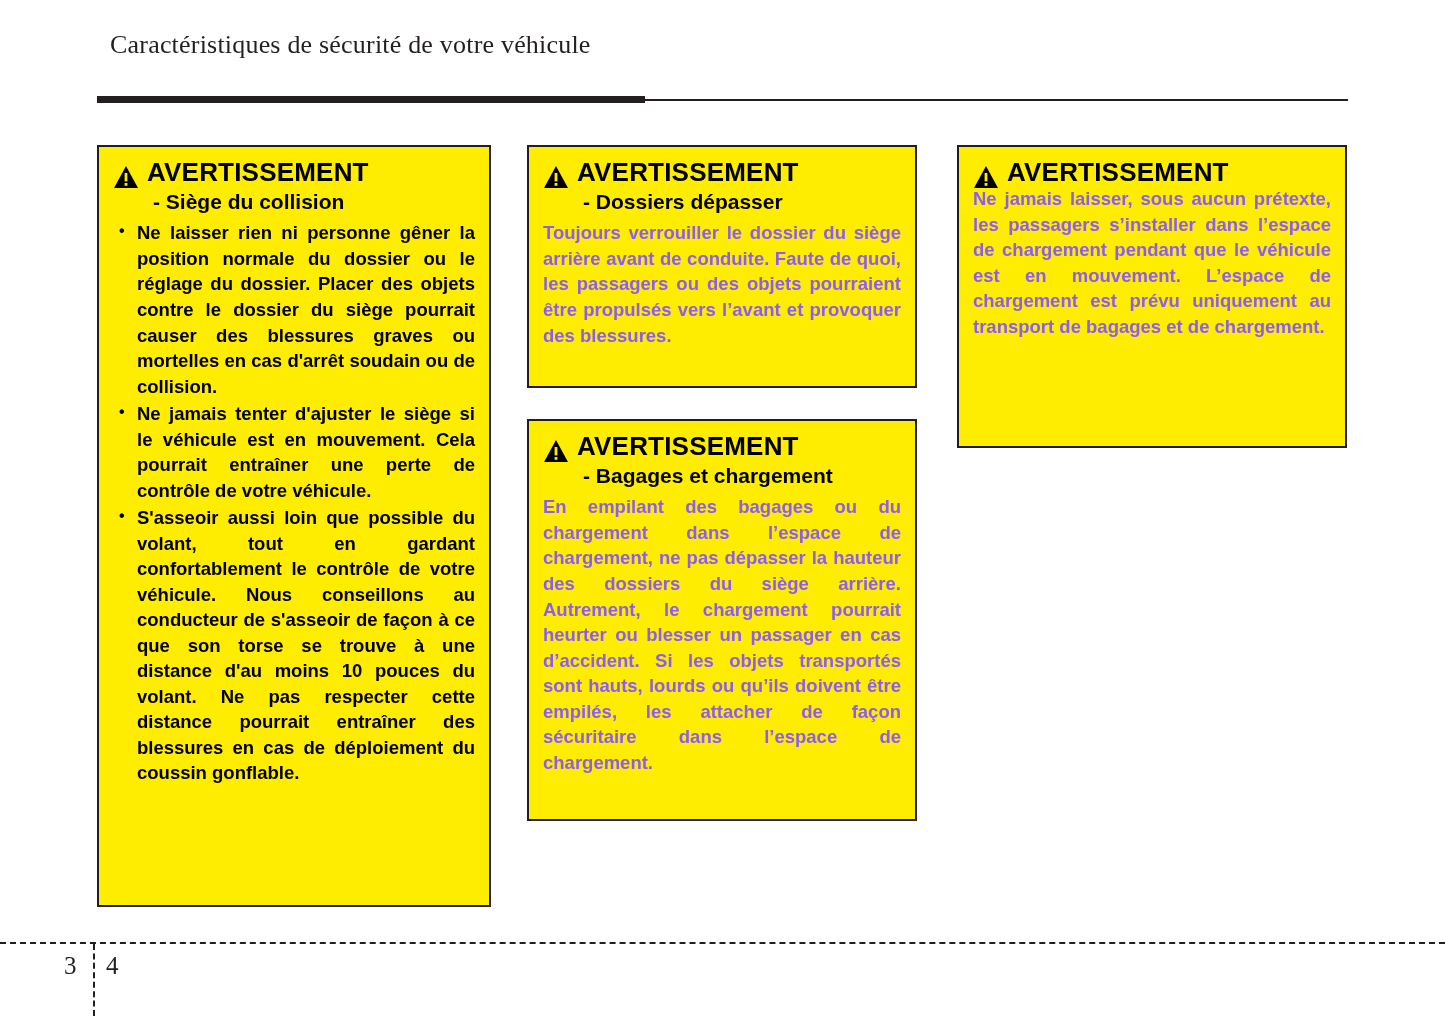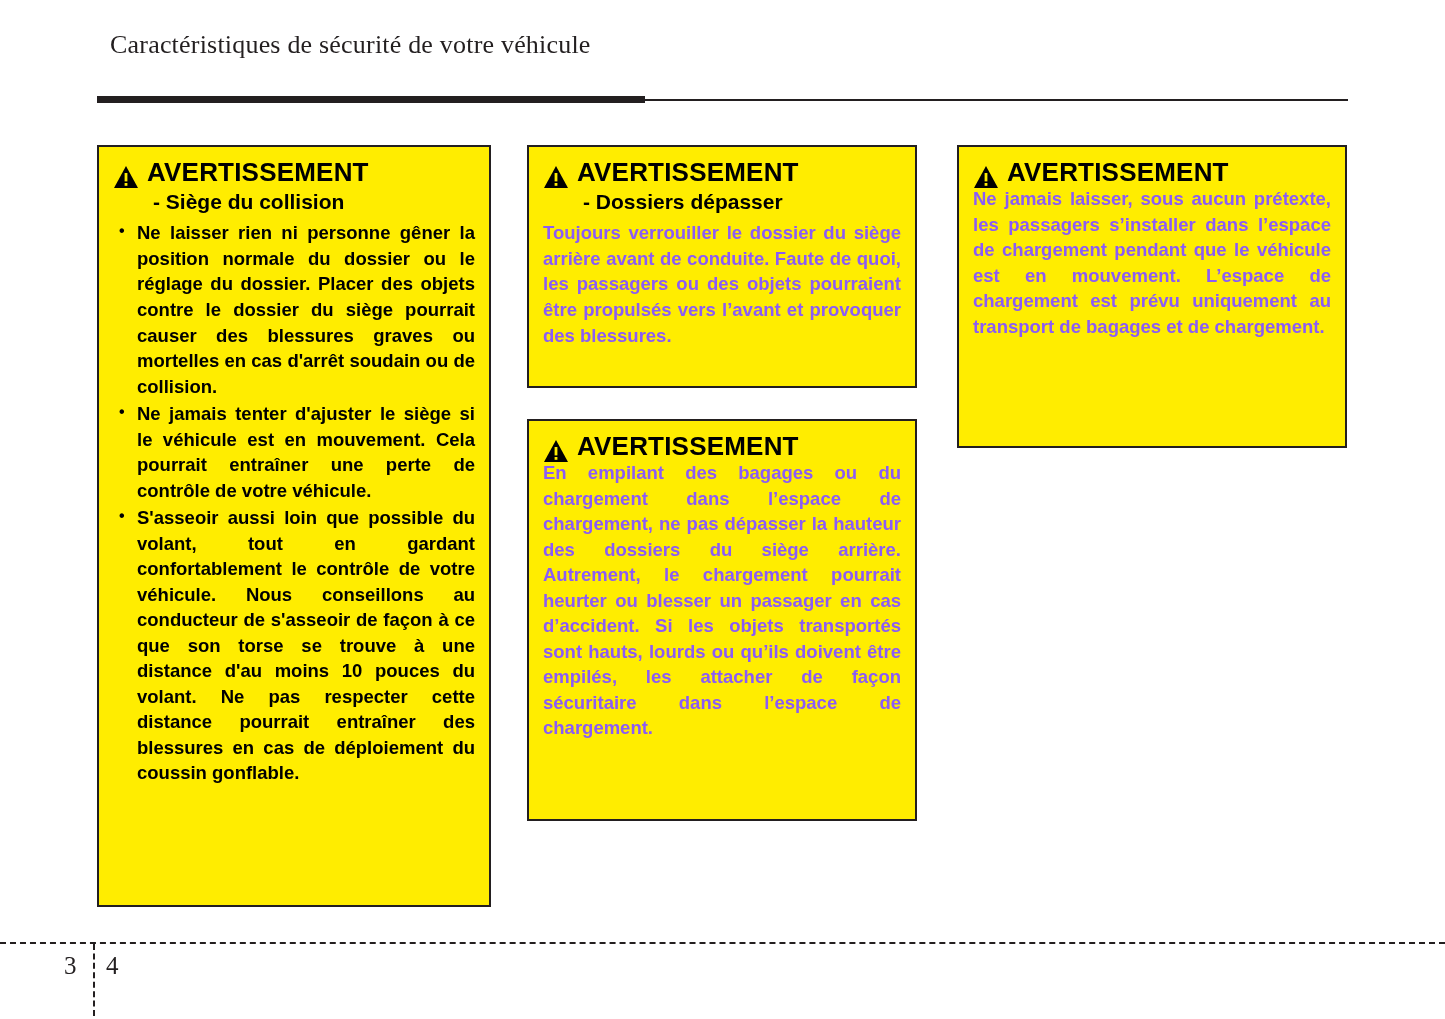--- a/index.html
+++ b/index.html
@@ -212,20 +212,21 @@
   <div class="warn-head">
     <span class="tri-icon">
       <svg viewBox="0 0 26 24" width="26" height="24" aria-hidden="true">
         <polygon points="13,1 25,23 1,23" fill="#000000"></polygon>
         <rect x="11.6" y="8" width="2.8" height="8.4" fill="#ffed00"></rect>
         <rect x="11.6" y="18" width="2.8" height="2.8" fill="#ffed00"></rect>
       </svg>
     </span>
     <span class="warn-title">AVERTISSEMENT</span>
   </div>
+  <div class="warn-sub">- Bagages et chargement</div>
   <div class="warn-body">En empilant des bagages ou du chargement dans l’espace de chargement, ne pas dépasser la hauteur des dossiers du siège arrière. Autrement, le chargement pourrait heurter ou blesser un passager en cas d’accident. Si les objets transportés sont hauts, lourds ou qu’ils doivent être empilés, les attacher de façon sécuritaire dans l’espace de chargement.</div>
 </div>
 
 <div class="warn" id="box-cargo">
   <div class="warn-head">
     <span class="tri-icon">
       <svg viewBox="0 0 26 24" width="26" height="24" aria-hidden="true">
         <polygon points="13,1 25,23 1,23" fill="#000000"></polygon>
         <rect x="11.6" y="8" width="2.8" height="8.4" fill="#ffed00"></rect>
         <rect x="11.6" y="18" width="2.8" height="2.8" fill="#ffed00"></rect>

